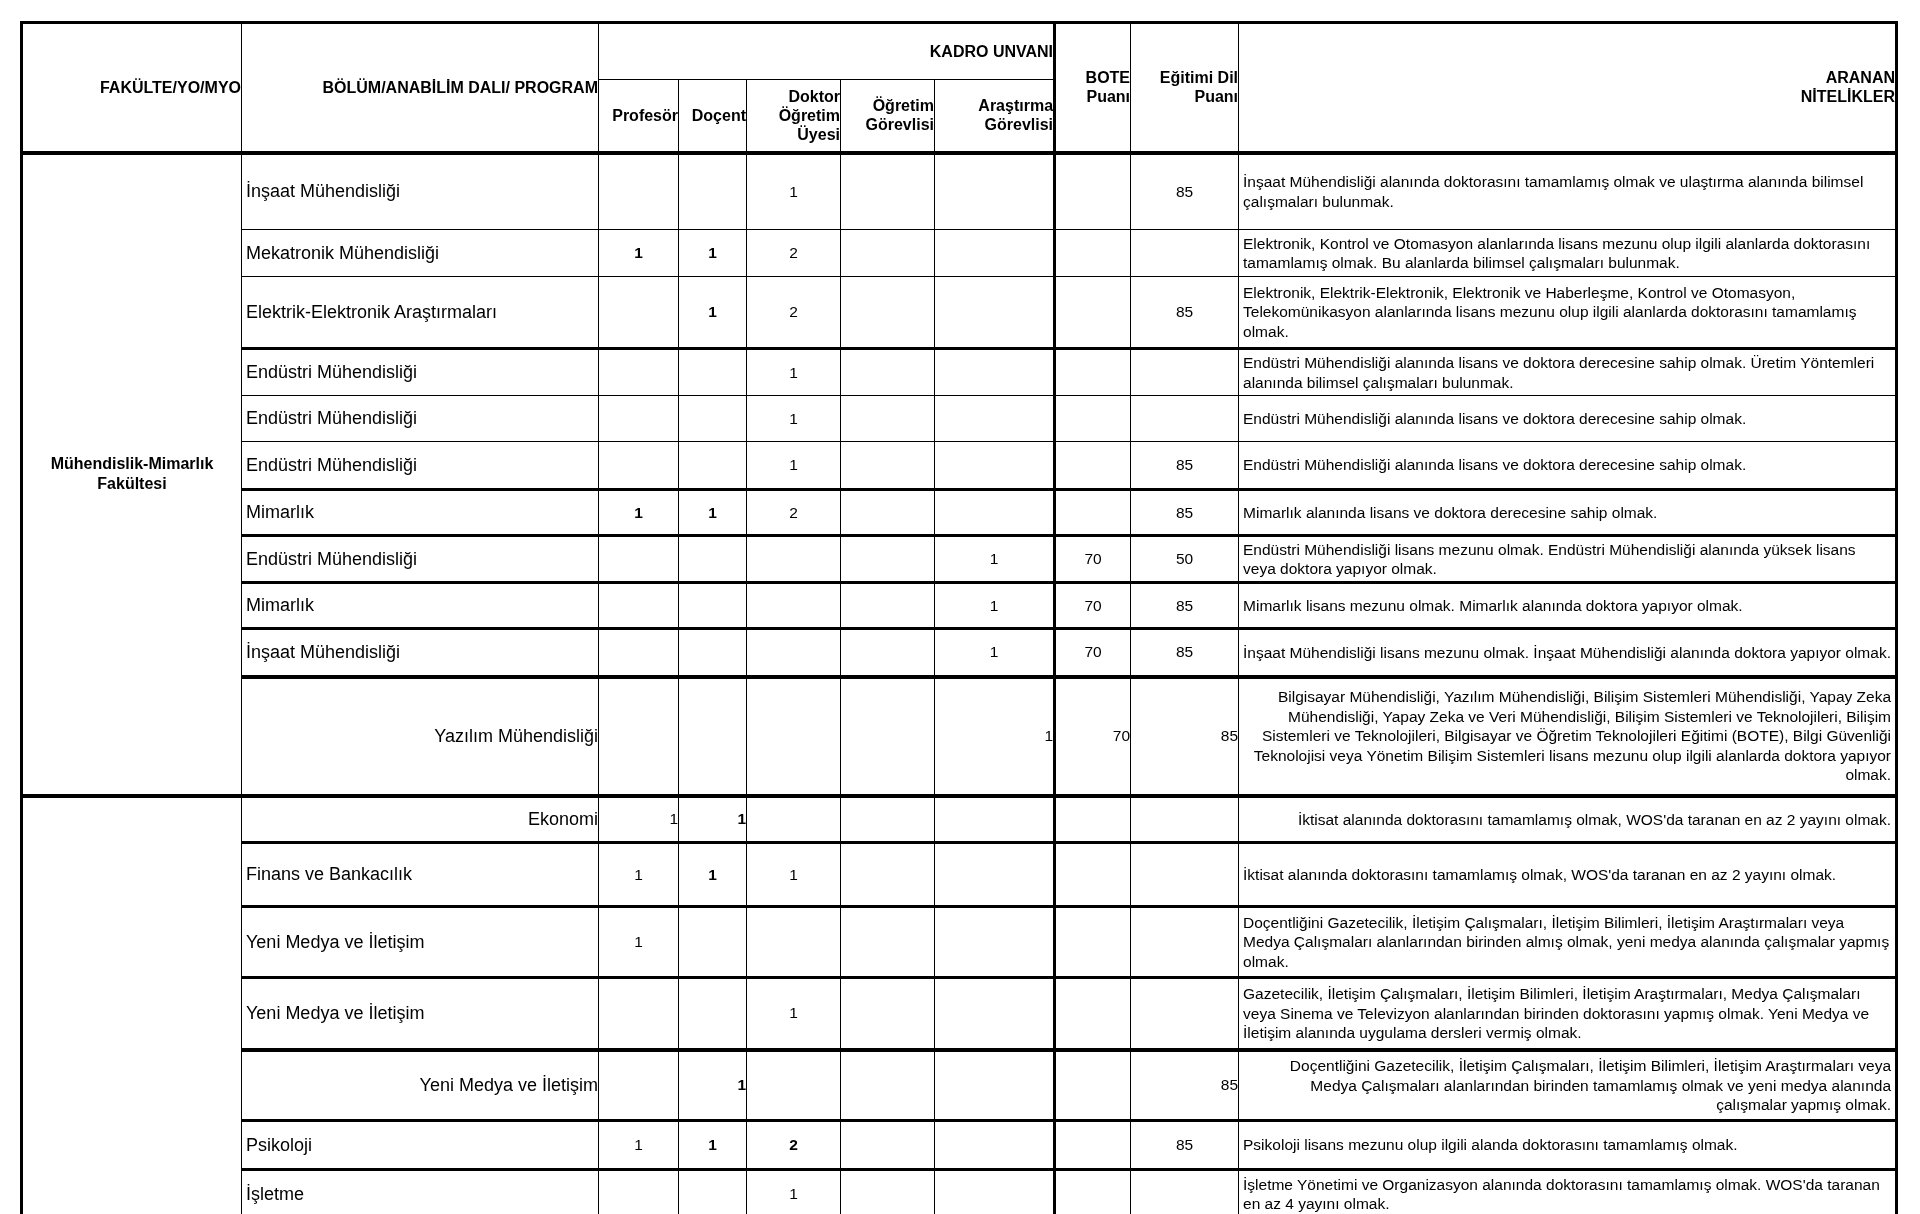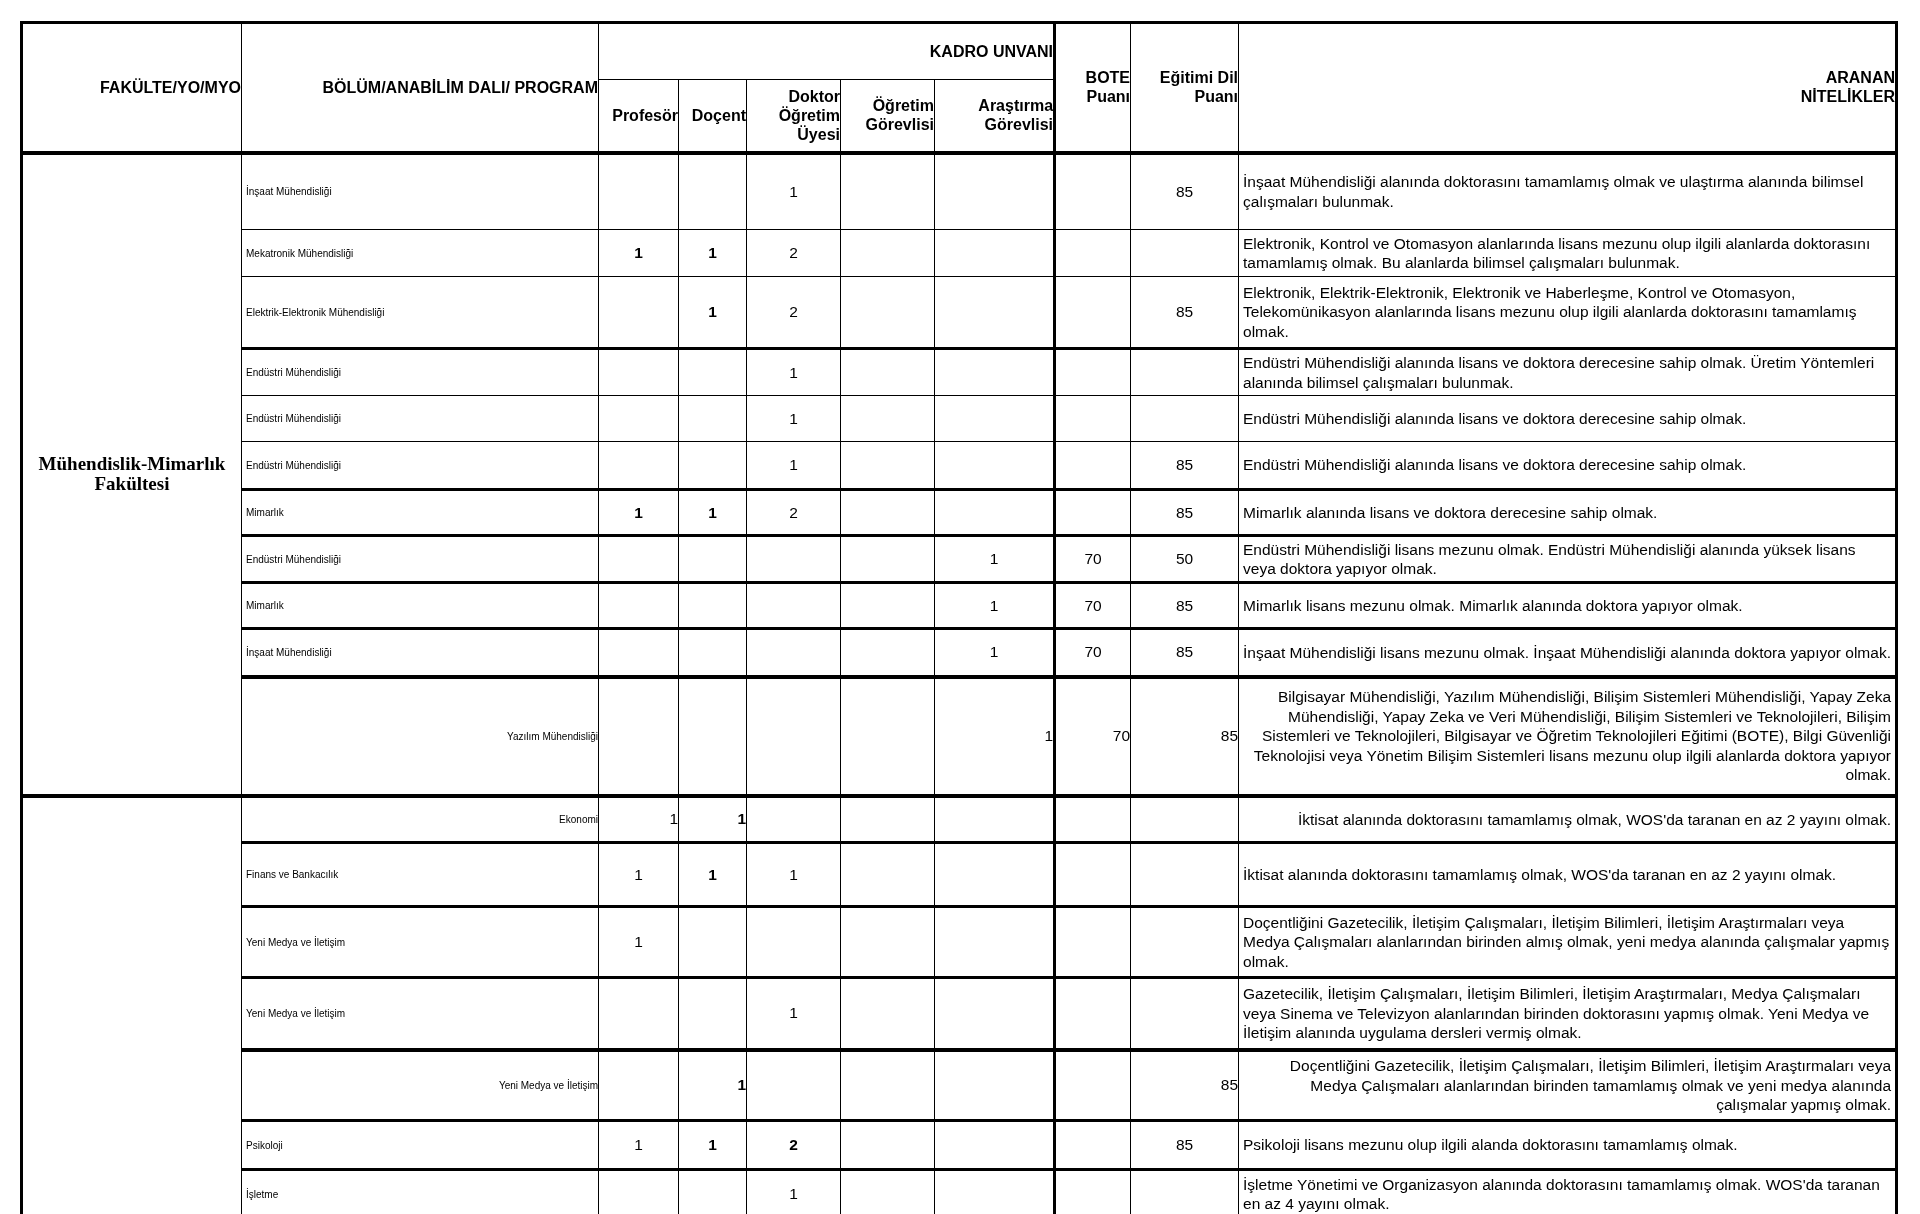--- a/index.html
+++ b/index.html
@@ -14,22 +14,22 @@
   table.main td, table.main th {
     border: 1.5px solid #000; padding: 0; vertical-align: middle;
     overflow: hidden;
   }
   table.main th {
     font-weight: bold; font-size: 16px; text-align: right; line-height: 19px;
   }
   thead tr.h2 th { border-bottom: 4px solid #000; }
   thead tr.h1 th.rowspan { border-bottom: 4px solid #000; }
   .thickL { border-left: 3px solid #000 !important; }
-  td.fac { font-weight: bold; font-size: 19px; text-align: center; line-height: 20px; padding: 0 8px; font-family: Liberation Serif, serif; }
-  td.prog { font-size: 10px; text-align: left; padding-left: 4px !important; }
+  td.fac { font-weight: bold; font-size: 16px; text-align: center; line-height: 20px; padding: 0 8px; }
+  td.prog { font-size: 18px; text-align: left; padding-left: 4px !important; }
   td.num { font-size: 15.5px; text-align: center; }
   td.num.bold { font-weight: bold; }
   td.qual { font-size: 15.5px; line-height: 19.5px; text-align: left; padding: 0 4px !important; vertical-align: middle; }
   tr.sep td { border-top: 4px solid #000; text-align: right; }
   tr.septhin td { border-top: 3px solid #000; }
   td.facsep { border-top: 4px solid #000 !important; }
 </style>
 </head>
 <body>
 
@@ -101,21 +101,21 @@
       <td class="num bold">1</td>
       <td class="num bold">1</td>
       <td class="num">2</td>
       <td class="num"></td>
       <td class="num"></td>
       <td class="num thickL"></td>
       <td class="num"></td>
       <td class="qual">Elektronik, Kontrol ve Otomasyon alanlarında lisans mezunu olup ilgili alanlarda doktorasını tamamlamış olmak. Bu alanlarda bilimsel çalışmaları bulunmak.</td>
     </tr>
     <tr style="height:72px">
-      <td class="prog">Elektrik-Elektronik Mühendisliği</td>
+      <td class="prog">Elektrik-Elektronik Araştırmaları</td>
       <td class="num"></td>
       <td class="num bold">1</td>
       <td class="num">2</td>
       <td class="num"></td>
       <td class="num"></td>
       <td class="num thickL"></td>
       <td class="num">85</td>
       <td class="qual">Elektronik, Elektrik-Elektronik, Elektronik ve Haberleşme, Kontrol ve Otomasyon, Telekomünikasyon alanlarında lisans mezunu olup ilgili alanlarda doktorasını tamamlamış olmak.</td>
     </tr>
     <tr class="septhin" style="height:47px">

